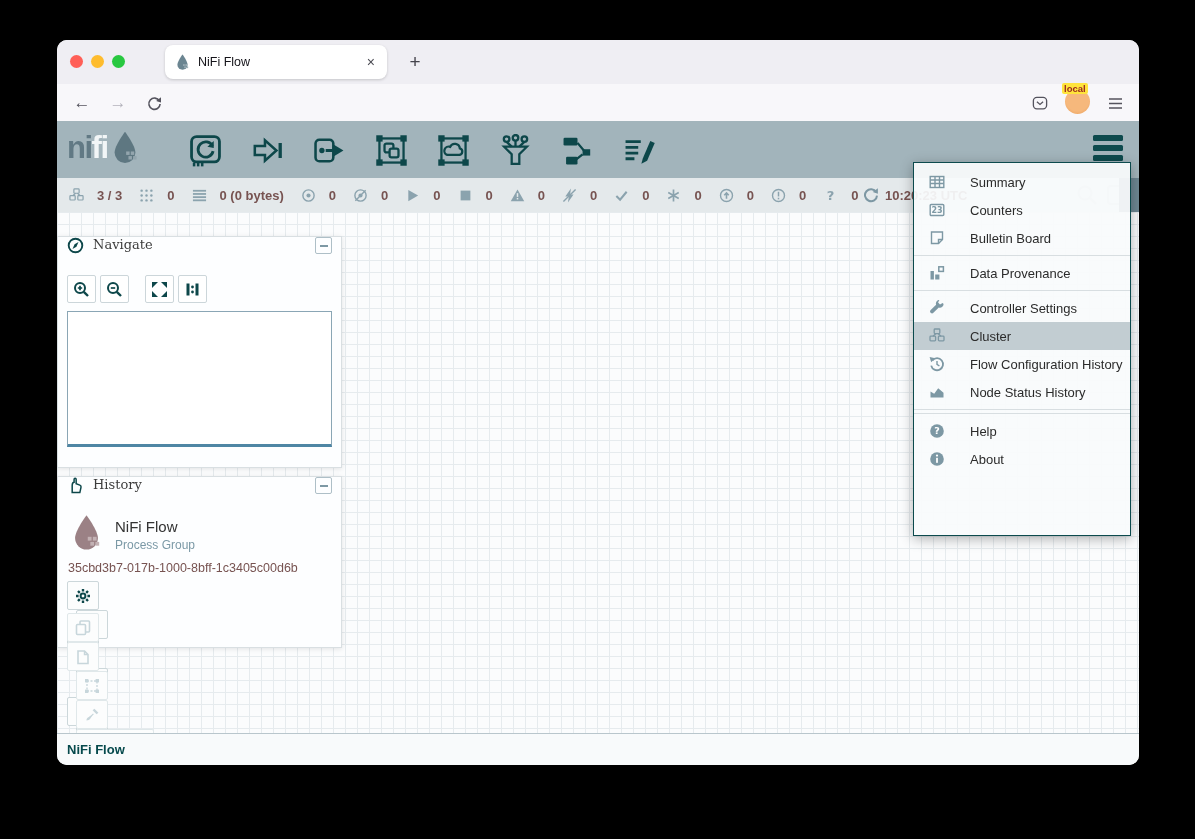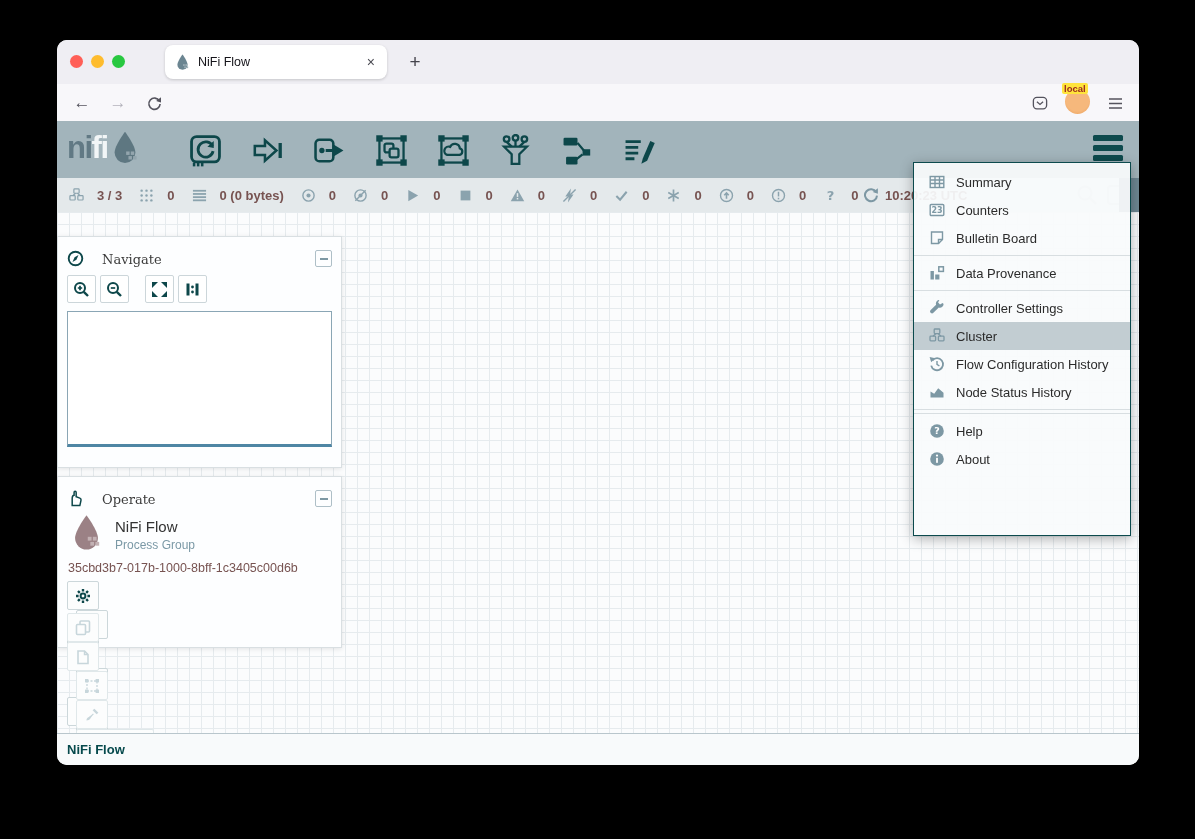--- a/index.html
+++ b/index.html
@@ -51,21 +51,21 @@
   .st-timetxt{font-size:13px;font-weight:bold;color:#775351;}
   .st-ghost{position:absolute;top:5px;width:24px;height:24px;color:#c2cbd0;}
   .st-ghost svg{width:24px;height:24px;}
   .st-darkend{position:absolute;right:0;top:0;width:20px;height:34px;background:#6d8692;}
   
   .canvas{position:absolute;left:0;top:91px;width:1082px;height:521px;background-color:#fbfcfd;
     background-image:linear-gradient(#e6ebee 1px,transparent 1px),linear-gradient(90deg,#e6ebee 1px,transparent 1px);
     background-size:12px 12px;}
   .panel{position:absolute;left:0;width:285px;background:#fdfeff;border:1px solid #d9dfe2;
     box-sizing:border-box;box-shadow:0 1px 5px rgba(0,0,0,.10);}
-  .panel-hd{height:30px;display:flex;align-items:flex-end;gap:18px;padding:0 9px;color:#404a4e;}
+  .panel-hd{height:30px;display:flex;align-items:flex-start;gap:9px;padding:0 9px;color:#404a4e;}
   .panel-hd svg{width:17px;height:17px;color:#0d474a;}
   .panel-title{font-family:"DejaVu Serif",serif;font-size:13px;color:#3c3c3c;}
   .collapse{margin-left:auto;width:15px;height:15px;border:1px solid #aebfc7;border-radius:2px;
     display:flex;align-items:center;justify-content:center;color:#7d98a4;}
   .collapse i{display:block;width:8px;height:2px;background:#7d98a4;}
   .navigate{top:24px;height:232px;}
   .nav-tools{display:flex;padding:8px 9px 0 9px;}
   .nv-btn{width:27px;height:26px;background:#fff;border:1px solid #ccd6da;border-radius:2px;margin-right:4px;
     display:flex;align-items:center;justify-content:center;color:#0d474a;}
   .nv-btn svg{width:17px;height:17px;}
@@ -91,21 +91,21 @@
     box-sizing:border-box;display:flex;align-items:center;padding:0 10px;}
   .crumb{font-size:13px;font-weight:bold;color:#06494c;}
   
   .menu{position:absolute;left:856px;top:41px;width:218px;height:374px;box-sizing:border-box;
     background:rgba(249,251,252,.93);border:1px solid #0c4a4d;box-shadow:0 3px 12px rgba(0,0,0,.3);
     padding:5px 0;z-index:50;}
   .menu-item{height:28px;display:flex;align-items:center;padding-left:14px;color:#2b2b2b;}
   .menu-item.active{background:#c2cdd2;}
   .mi-ic{width:18px;display:flex;justify-content:center;color:#7d98a4;}
   .mi-ic svg{width:16px;height:16px;}
-  .mi-label{margin-left:10px;font-size:13px;}
+  .mi-label{margin-left:24px;font-size:13px;}
   .menu-sep{height:1px;background:#d8dee1;margin:3px 0;}
 </style>
 </head>
 <body>
 
 <div class="window">
 
   <div class="tabbar">
     <div class="lights">
       <span class="light" style="background:#ff5f57"></span>
@@ -475,21 +475,21 @@
             </span>
         </div>
         <div class="minimap"></div>
       </div>
 
       <div class="panel operate">
         <div class="panel-hd">
           <svg viewBox="0 0 18 18">
               <path d="M5.5 16.5 V9 Q5.5 5.5 7.5 5.5 L7.5 2.6 Q7.5 1.2 8.6 1.2 Q9.7 1.2 9.7 2.6 L9.7 7.2 L13.6 8.6 Q15.3 9.3 14.8 11 L13.6 16.5 Z" fill="none" stroke="currentColor" stroke-width="1.6"></path>
             </svg>
-          <span class="panel-title">Operate</span>
+          <span class="panel-title">History</span>
           <span class="collapse">
               <i></i>
             </span>
         </div>
         <div class="op-flow">
           <svg viewBox="0 0 26 30">
               <path d="M13 1 C13 1 4 13 4 19 a9 9 0 0 0 18 0 C22 13 13 1 13 1 Z" fill="#9b8185"></path>
               <g fill="#c3b2b4">
                 <rect x="14" y="18" width="3" height="3"></rect>
                 <rect x="18" y="18" width="3" height="3"></rect>

